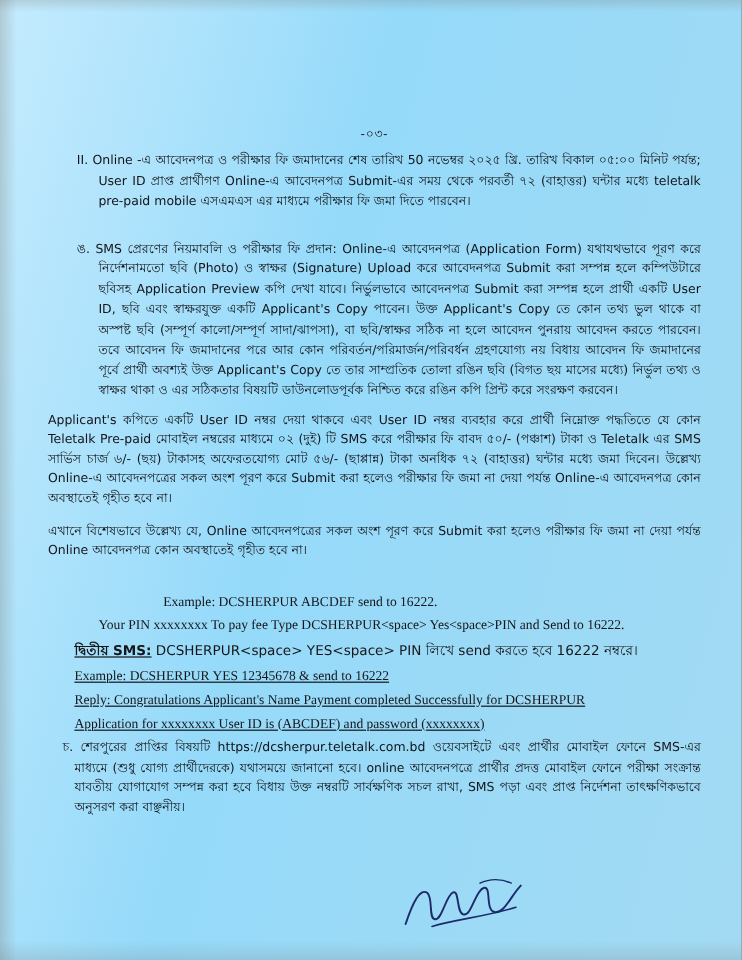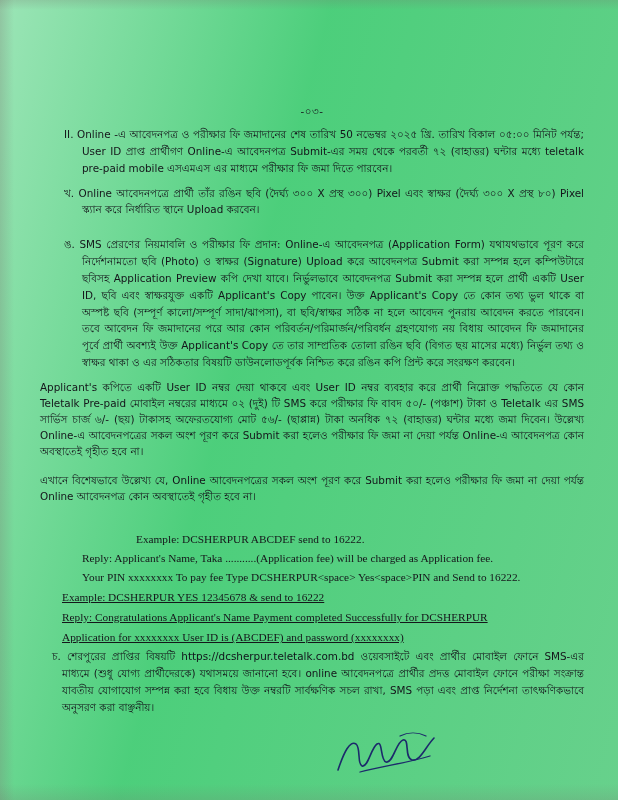--- a/index.html
+++ b/index.html
@@ -3,21 +3,21 @@
 <meta charset="utf-8">
 <style>
   html, body {
     margin: 0;
     padding: 0;
     background: #8a8a8a;
   }
   .page {
     width: 618px;
     height: 800px;
-    background: #22c55e;
+    background: #7dd3fc;
     position: relative;
     overflow: hidden;
     box-sizing: border-box;
     font-family: "Liberation Serif", serif;
     color: #15161a;
   }
   .paper-tint {
     position: absolute;
     inset: 0;
     background:
@@ -131,38 +131,37 @@
   <div class="edge-shadow-bottom"></div>
 
   <div class="content">
 
     <div class="page-number bn">-০৩-</div>
 
     <div class="spacer-sm"></div>
 
     <p class="para hang bn">II. Online -এ আবেদনপত্র ও পরীক্ষার ফি জমাদানের শেষ তারিখ 50 নভেম্বর ২০২৫ খ্রি. তারিখ বিকাল ০৫:০০ মিনিট পর্যন্ত; User ID প্রাপ্ত প্রার্থীগণ Online-এ আবেদনপত্র Submit-এর সময় থেকে পরবর্তী ৭২ (বাহাত্তর) ঘন্টার মধ্যে teletalk pre-paid mobile এসএমএস এর মাধ্যমে পরীক্ষার ফি জমা দিতে পারবেন।</p>
     <div class="spacer-sm"></div>
-    <p class="para hang bn">খ. Online আবেদনপত্রে প্রার্থী তাঁর রঙিন ছবি (দৈর্ঘ্য ৩০০ X প্রস্থ ৩০০) Pixel এবং স্বাক্ষর (দৈর্ঘ্য ৩০০ X প্রস্থ ৮০) Pixel স্ক্যান করে নির্ধারিত স্থানে Upload করবেন।</p>
     <div class="spacer-sm"></div>
     <div class="spacer-sm"></div>
     <div class="spacer-sm"></div>
     <p class="para hang bn">ঙ. SMS প্রেরণের নিয়মাবলি ও পরীক্ষার ফি প্রদান: Online-এ আবেদনপত্র (Application Form) যথাযথভাবে পূরণ করে নির্দেশনামতো ছবি (Photo) ও স্বাক্ষর (Signature) Upload করে আবেদনপত্র Submit করা সম্পন্ন হলে কম্পিউটারে ছবিসহ Application Preview কপি দেখা যাবে। নির্ভুলভাবে আবেদনপত্র Submit করা সম্পন্ন হলে প্রার্থী একটি User ID, ছবি এবং স্বাক্ষরযুক্ত একটি Applicant's Copy পাবেন। উক্ত Applicant's Copy তে কোন তথ্য ভুল থাকে বা অস্পষ্ট ছবি (সম্পূর্ণ কালো/সম্পূর্ণ সাদা/ঝাপসা), বা ছবি/স্বাক্ষর সঠিক না হলে আবেদন পুনরায় আবেদন করতে পারবেন। তবে আবেদন ফি জমাদানের পরে আর কোন পরিবর্তন/পরিমার্জন/পরিবর্ধন গ্রহণযোগ্য নয় বিধায় আবেদন ফি জমাদানের পূর্বে প্রার্থী অবশ্যই উক্ত Applicant's Copy তে তার সাম্প্রতিক তোলা রঙিন ছবি (বিগত ছয় মাসের মধ্যে) নির্ভুল তথ্য ও স্বাক্ষর থাকা ও এর সঠিকতার বিষয়টি ডাউনলোডপূর্বক নিশ্চিত করে রঙিন কপি প্রিন্ট করে সংরক্ষণ করবেন।</p>
     <div class="spacer-sm"></div>
     <p class="para tight bn">Applicant's কপিতে একটি User ID নম্বর দেয়া থাকবে এবং User ID নম্বর ব্যবহার করে প্রার্থী নিম্নোক্ত পদ্ধতিতে যে কোন Teletalk Pre-paid মোবাইল নম্বরের মাধ্যমে ০২ (দুই) টি SMS করে পরীক্ষার ফি বাবদ ৫০/- (পঞ্চাশ) টাকা ও Teletalk এর  SMS সার্ভিস চার্জ ৬/- (ছয়) টাকাসহ অফেরতযোগ্য মোট ৫৬/- (ছাপ্পান্ন) টাকা অনধিক ৭২ (বাহাত্তর) ঘন্টার মধ্যে জমা দিবেন। উল্লেখ্য Online-এ আবেদনপত্রের সকল অংশ পূরণ করে Submit করা হলেও পরীক্ষার ফি জমা না দেয়া পর্যন্ত Online-এ আবেদনপত্র কোন অবস্থাতেই গৃহীত হবে না।</p>
     <div class="spacer-md"></div>
     <p class="para tight bn">এখানে বিশেষভাবে উল্লেখ্য যে, Online আবেদনপত্রের সকল অংশ পূরণ করে Submit করা হলেও পরীক্ষার ফি জমা না দেয়া পর্যন্ত Online আবেদনপত্র কোন অবস্থাতেই গৃহীত হবে না।</p>
 
     <div class="spacer-sm"></div>
 
 
     <p class="example">Example: DCSHERPUR ABCDEF send to 16222.</p>
 
-    <p class="reply">Reply: Applicant's Name, Taka ...........(Application fee) will be charged as Application fee.</p>
     <p class="reply">Your PIN xxxxxxxx To pay fee Type DCSHERPUR&lt;space&gt; Yes&lt;space&gt;PIN and Send to 16222.</p>
 
+    <p class="sms-line bn"><span class="u b">দ্বিতীয় SMS:</span><span> DCSHERPUR&lt;space&gt; YES&lt;space&gt; PIN লিখে send করতে হবে 16222 নম্বরে।</span></p>
 
     <p class="example-left">Example: DCSHERPUR YES 12345678 &amp; send to 16222</p>
 
     <p class="example-left">Reply: Congratulations Applicant's Name Payment completed Successfully for DCSHERPUR</p>
     <p class="example-left">Application for xxxxxxxx User ID is (ABCDEF) and password (xxxxxxxx)</p>
 
     <p class="para hang-small bn"><span>চ. শেরপুরের প্রাপ্তির বিষয়টি </span><span class="link">https://dcsherpur.teletalk.com.bd</span><span> ওয়েবসাইটে এবং প্রার্থীর মোবাইল ফোনে SMS-এর মাধ্যমে (শুধু যোগ্য প্রার্থীদেরকে) যথাসময়ে জানানো হবে। online আবেদনপত্রে প্রার্থীর প্রদত্ত মোবাইল ফোনে পরীক্ষা সংক্রান্ত যাবতীয় যোগাযোগ সম্পন্ন করা হবে বিধায় উক্ত নম্বরটি সার্বক্ষণিক সচল রাখা, SMS পড়া এবং প্রাপ্ত নির্দেশনা তাৎক্ষণিকভাবে অনুসরণ করা বাঞ্ছনীয়।</span></p>
 
   </div>
 

